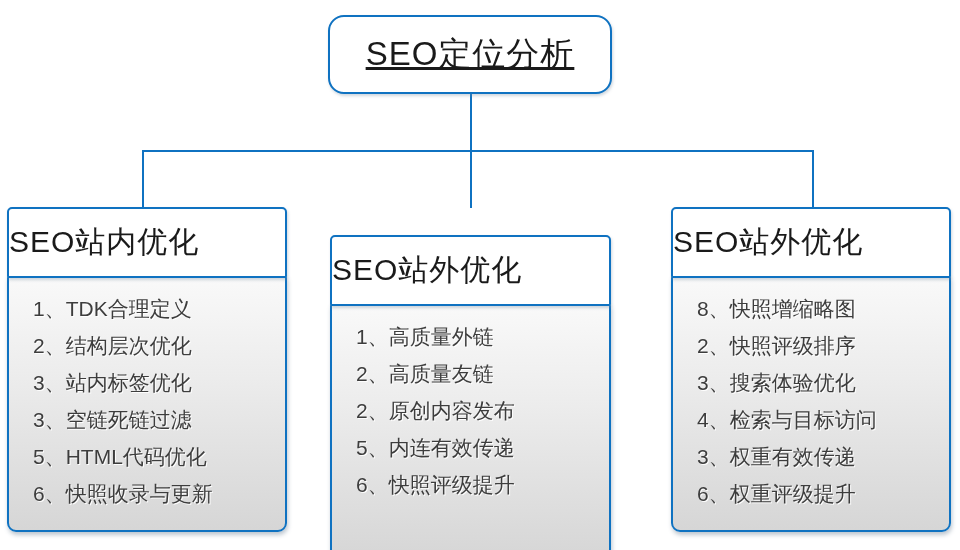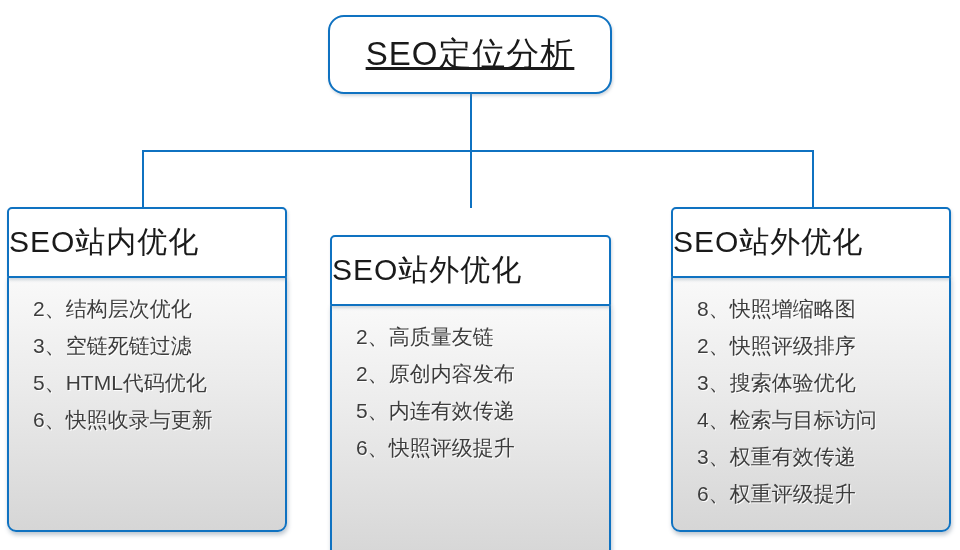--- a/index.html
+++ b/index.html
@@ -63,32 +63,35 @@
 
   <div class="root-box">
     <span>SEO定位分析</span>
   </div>
 
   <div class="column col-1">
     <div class="col-header">
       <span>SEO站内优化</span>
     </div>
     <div class="col-list">
+      <div class="col-item">1、TDK合理定义</div>
       <div class="col-item">2、结构层次优化</div>
+      <div class="col-item">3、站内标签优化</div>
       <div class="col-item">3、空链死链过滤</div>
       <div class="col-item">5、HTML代码优化</div>
       <div class="col-item">6、快照收录与更新</div>
     </div>
   </div>
 
   <div class="column col-2">
     <div class="col-header">
       <span>SEO站外优化</span>
     </div>
     <div class="col-list">
+      <div class="col-item">1、高质量外链</div>
       <div class="col-item">2、高质量友链</div>
       <div class="col-item">2、原创内容发布</div>
       <div class="col-item">5、内连有效传递</div>
       <div class="col-item">6、快照评级提升</div>
     </div>
   </div>
 
   <div class="column col-3">
     <div class="col-header">
       <span>SEO站外优化</span>

